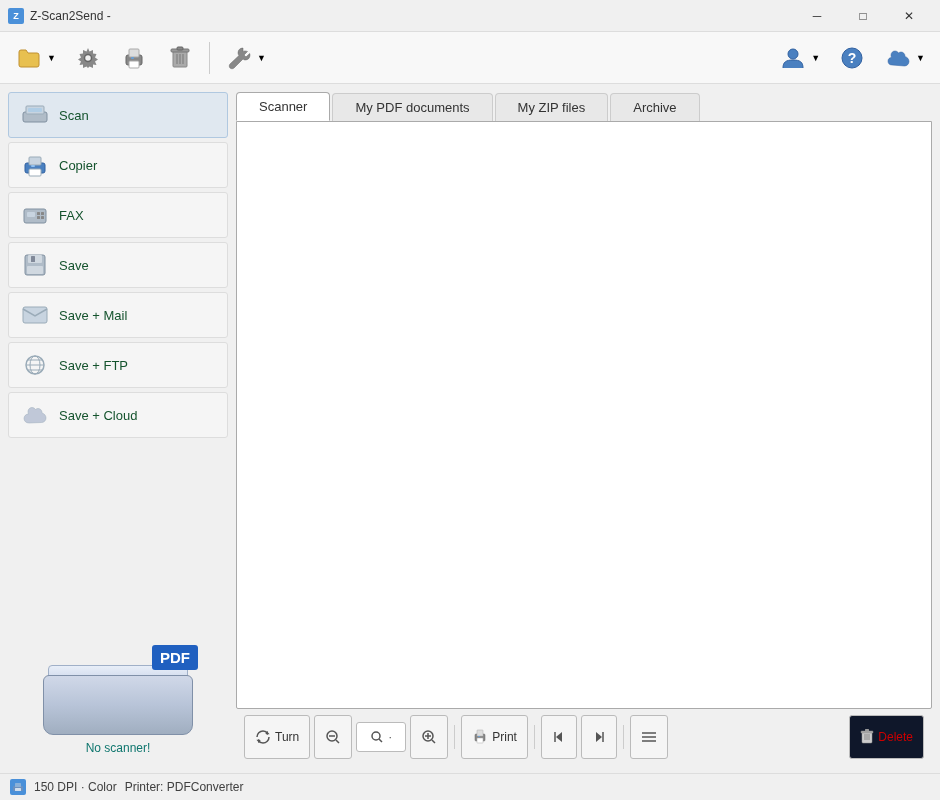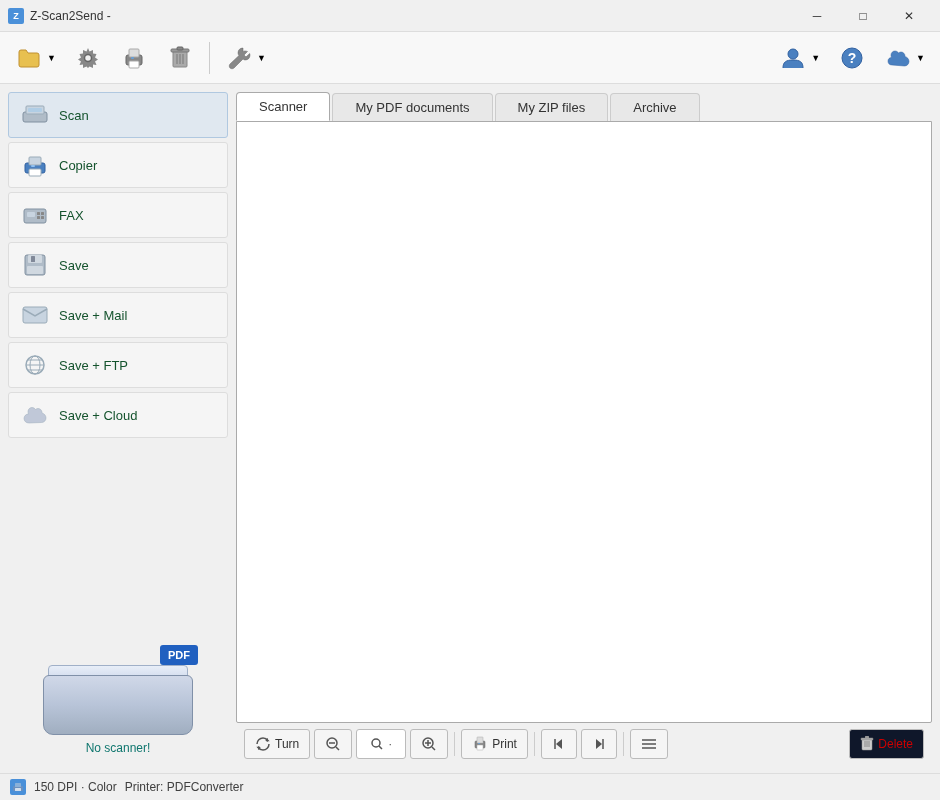--- a/index.html
+++ b/index.html
@@ -188,21 +188,21 @@
       bottom: 55px;
       left: 20px;
       border-radius: 2px;
     }
     .pdf-badge {
       position: absolute;
       top: 0;
       right: 0;
       background: #2060c0;
       color: white;
-      font-size: 11px;
+      font-size: 15px;
       font-weight: bold;
       padding: 4px 8px;
       border-radius: 3px;
       z-index: 10;
     }
     .no-scanner-text {
       font-size: 12px;
       color: #0f766e;
       margin-top: 6px;
     }
@@ -264,21 +264,21 @@
       display: flex;
       align-items: center;
       gap: 4px;
       padding: 4px 10px;
       border: 1px solid #bbb;
       background: #f5f5f5;
       border-radius: 3px;
       cursor: pointer;
       font-size: 12px;
       color: #333;
-      height: 30px;
+      height: 44px;
     }
     .bottom-btn-icon {
       display: flex;
       align-items: center;
       justify-content: center;
       font-size: 14px;
     }
     .bottom-sep {
       width: 1px;
       height: 24px;

